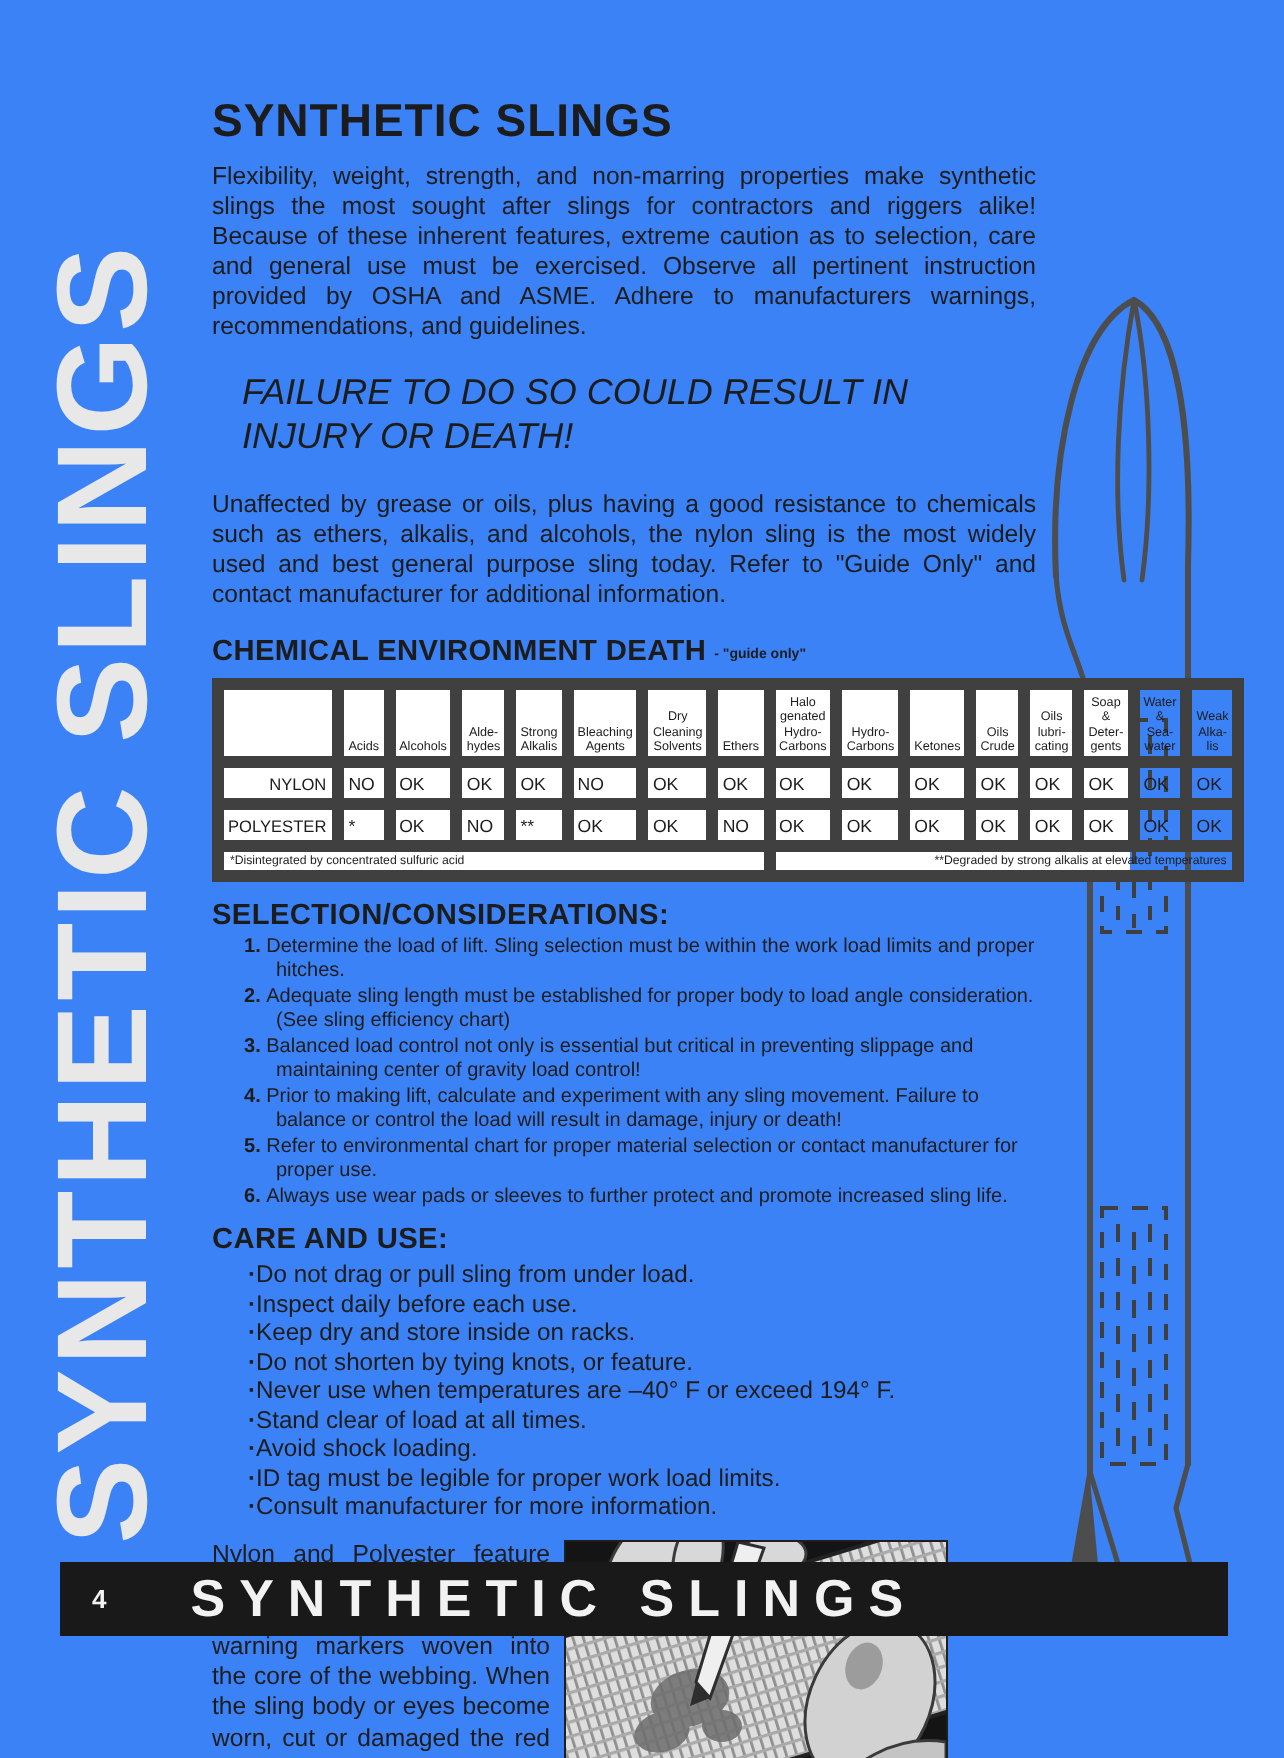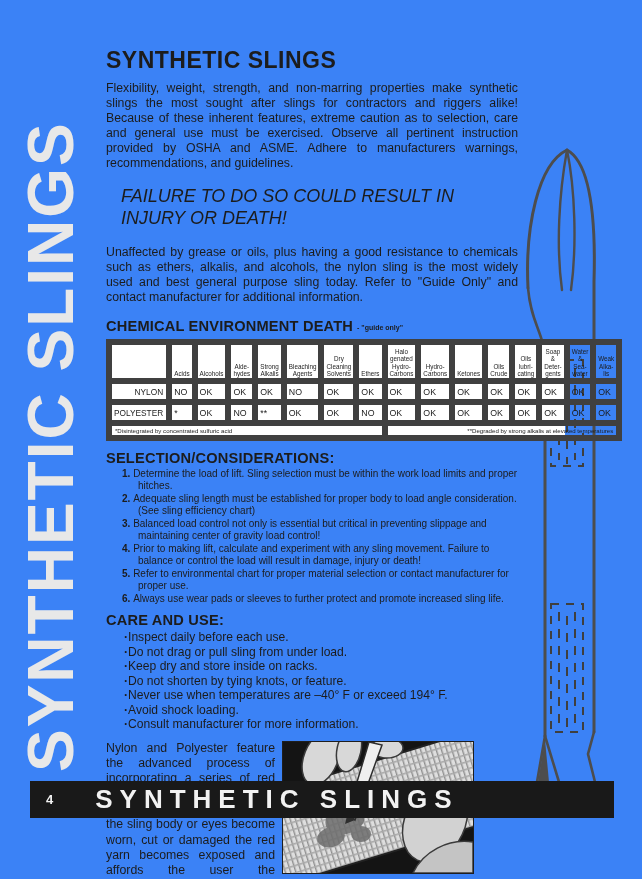--- a/index.html
+++ b/index.html
@@ -195,26 +195,28 @@
       <li>Determine the load of lift.  Sling selection must be within the work load limits and proper hitches.</li>
       <li>Adequate sling length must be established for proper body to load angle consideration.  (See sling efficiency chart)</li>
       <li>Balanced load control not only is essential but critical in preventing slippage and maintaining center of gravity load control!</li>
       <li>Prior to making lift, calculate and experiment with any sling movement. Failure to balance or control the load will result in damage, injury or death!</li>
       <li>Refer to environmental chart for proper material selection or contact manufacturer for proper use.</li>
       <li>Always use wear pads or sleeves to further protect and promote increased sling life.</li>
     </ol>
 
     <h3 class="sect" style="margin-top:7px;">CARE AND USE:</h3>
     <ul class="care">
+      <li>Do not drag or pull sling from under load.</li>
       <li>Inspect daily before each use.</li>
-      <li>Do not drag or pull sling from under load.</li>
       <li>Keep dry and store inside on racks.</li>
       <li>Do not shorten by tying knots, or feature.</li>
       <li>Never use when temperatures are –40° F or exceed 194° F.</li>
+      <li>Stand clear of load at all times.</li>
       <li>Avoid shock loading.</li>
+      <li>ID tag must be legible for proper work load limits.</li>
       <li>Consult manufacturer for more information.</li>
     </ul>
 
     <div class="bottom-row">
       <p class="yarn">Nylon and Polyester feature the advanced process of incorporating a series of red warning markers woven into the core of the webbing.  When the sling body or eyes become worn, cut or damaged the red yarn becomes exposed and affords the user the opportunity to remove the sling from service.</p>
       <div class="photo">
         <svg width="190" height="131" viewBox="0 0 190 131">
           <defs>
             <pattern id="weave" width="5" height="7" patternUnits="userSpaceOnUse">
               <rect width="5" height="7" fill="#dedede"></rect>

